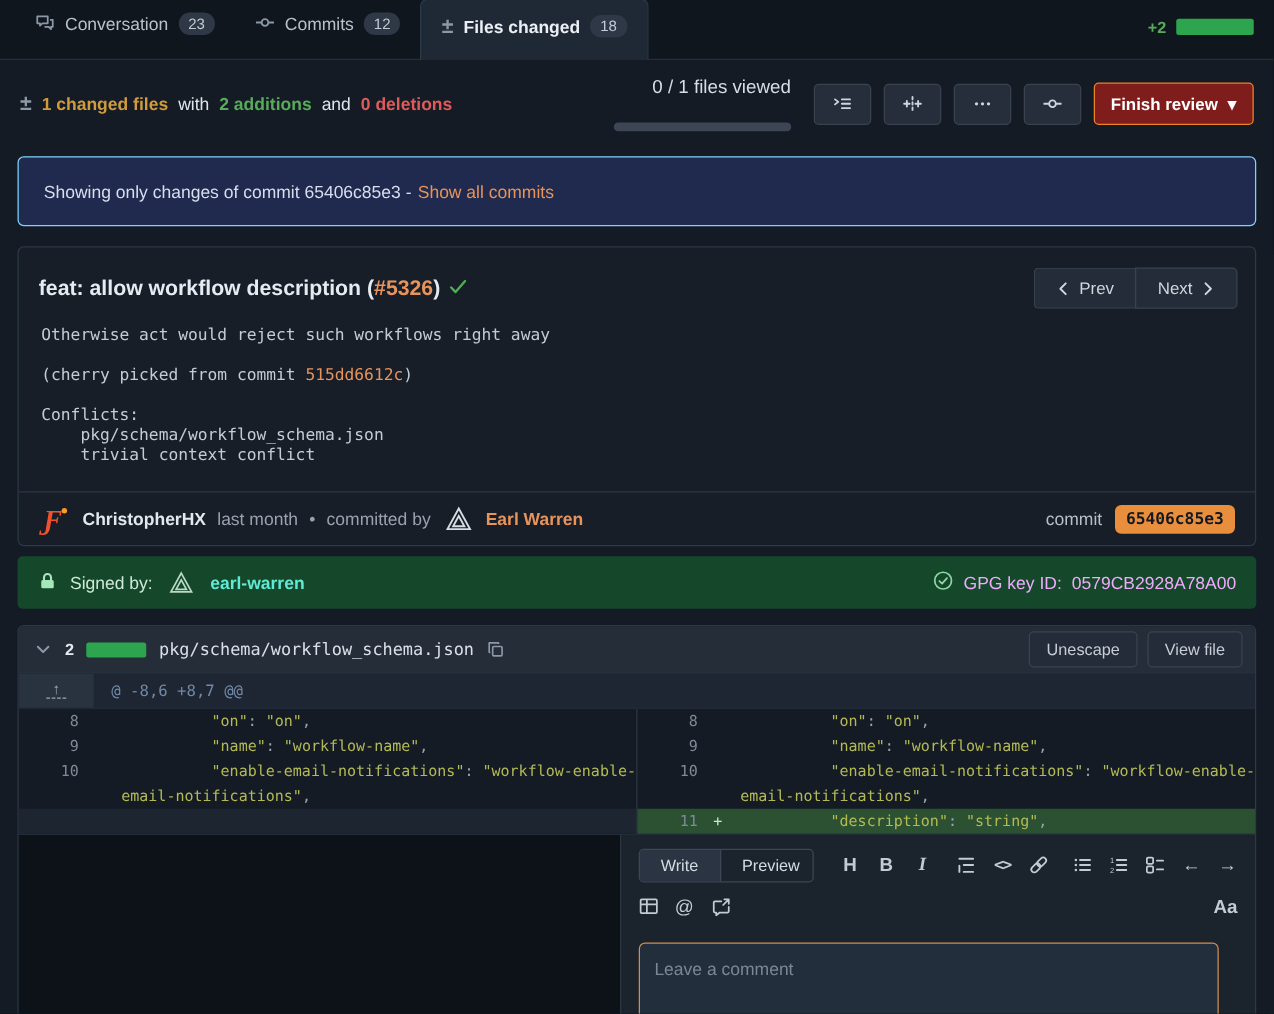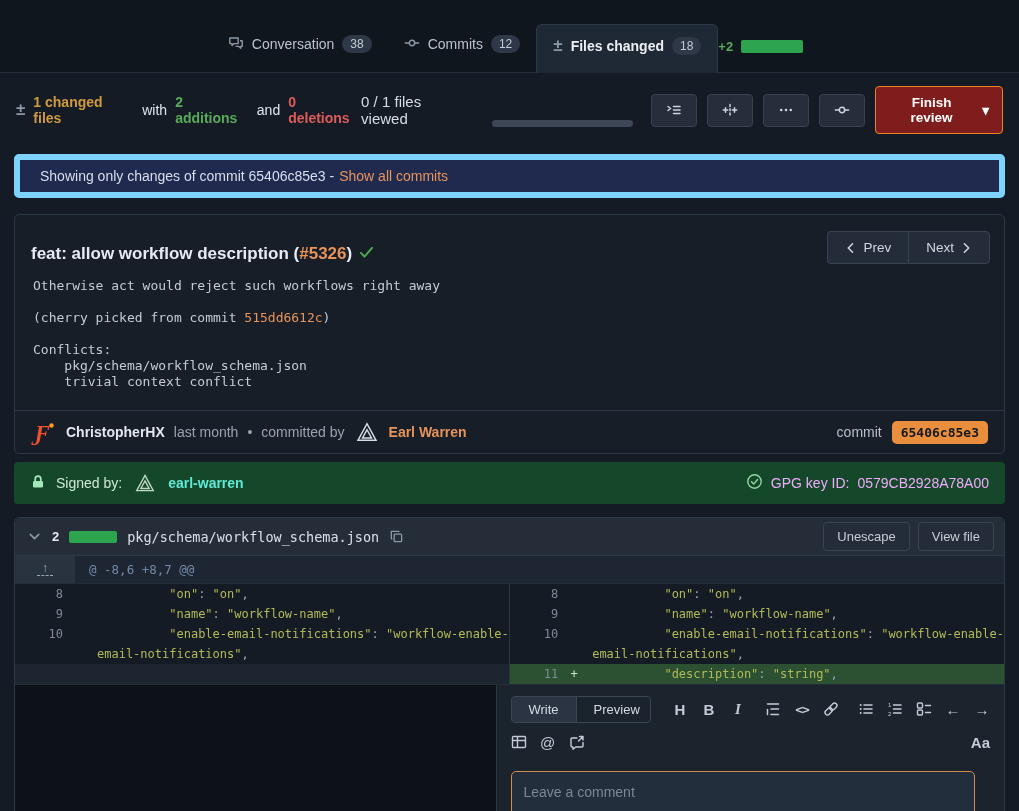--- a/index.html
+++ b/index.html
@@ -1,50 +1,50 @@
 <!DOCTYPE html>
 <html><head>
 <meta charset="utf-8">
 <style>
   * { margin:0; padding:0; box-sizing:border-box; }
   body { background:#0d1117; font-family:"Liberation Sans", sans-serif; }
   .page { position:relative; width:1019px; height:811px; overflow:hidden; background:#141b24; color:#d5dde6; }
 
   
-  .topbar { height:73px; background:#10161d; border-bottom:1px solid #242f3c; display:flex; align-items:flex-end; justify-content:center; padding:0 16px 0 12px; }
+  .topbar { height:48px; background:#10161d; border-bottom:1px solid #242f3c; display:flex; align-items:flex-end; justify-content:space-between; padding:0 16px 0 12px; }
   .tabs { display:flex; align-items:flex-end; height:100%; }
   .tab { display:flex; align-items:center; gap:8px; padding:0 16px; height:42px; margin-bottom:7px; color:#b8c2cd; font-size:14px; cursor:pointer; }
   .tab.active { height:49px; margin-bottom:-1px; background:#1f2835; border:1px solid #2c3947; border-bottom:none; border-radius:6px 6px 0 0; color:#eceff3; font-weight:bold; padding-bottom:7px; }
   .tab .ic { color:#8b98a7; }
   .count-badge { background:#2f3846; color:#c3cbd6; font-size:12px; padding:2px 8px; border-radius:9px; font-weight:normal; }
   .topbar-right { display:flex; align-items:center; gap:8px; padding-bottom:18px; }
   .plus2 { color:#57ab5a; font-size:13px; font-weight:bold; }
   .statbar { width:62px; height:13px; background:#2da44e; border-radius:2px; display:inline-block; }
 
   
   .summary-row { display:flex; align-items:center; justify-content:space-between; padding:13px 16px 12px 16px; }
   .summary-left { display:flex; align-items:center; gap:8px; font-size:14px; color:#dfe5ec; }
   .pm-icon { color:#8b98a7; font-weight:bold; font-size:17px; }
   .txt-gold { color:#cf9b3d; font-weight:bold; }
   .txt-green { color:#57ab5a; font-weight:bold; }
   .txt-red { color:#df5b5b; font-weight:bold; }
   .summary-right { display:flex; align-items:center; gap:10px; }
-  .viewed-block { display:flex; flex-direction:row; align-items:flex-end; gap:20px; margin-right:8px;justify-content:space-between; }
+  .viewed-block { display:flex; flex-direction:column; align-items:flex-end; gap:20px; margin-right:8px;justify-content:space-between; }
   .viewed-label { font-size:15px; color:#d5dde6; }
   .progress-track { width:142px; height:7px; border-radius:4px; background:#3c4654; }
   .icon-btn { width:46px; height:33px; display:flex; align-items:center; justify-content:center; background:#252e3a; border:1px solid #39434f; border-radius:4px; color:#cdd5de; cursor:pointer; }
   .finish-btn { display:flex; align-items:center; gap:8px; background:#7f1d1d; border:1px solid #ec8423; color:#fff; font-size:13.5px; font-weight:bold; padding:8px 13px; border-radius:4px; cursor:pointer; }
 
   
-  .banner { margin:8px 14px 0 14px; height:44px; background:#1f2a4e; border:6px solid #7dd3fc; border-radius:5px; display:flex; align-items:center; padding:0 20px; font-size:14px; color:#d8deee; gap:5px; }
+  .banner { margin:8px 14px 0 14px; height:56px; background:#1f2a4e; border:1px solid #7dd3fc; border-radius:5px; display:flex; align-items:center; padding:0 20px; font-size:14px; color:#d8deee; gap:5px; }
   .banner a { color:#e8935a; text-decoration:none; cursor:pointer; }
 
   
   .commit-box { margin:16px 14px 0 14px; background:#171e28; border:1px solid #2c3947; border-radius:5px; }
-  .commit-head { display:flex; align-items:flex-end; justify-content:space-between; padding:16px 14px 4px 16px; }
+  .commit-head { display:flex; align-items:center; justify-content:space-between; padding:16px 14px 4px 16px; }
   .commit-title { font-size:17px; font-weight:600; color:#e6ebf1; display:flex; align-items:center; gap:7px; }
   .issue-ref { color:#e8935a; }
   .btn-group { display:flex; }
   .nav-btn { display:flex; align-items:center; gap:8px; background:#232c38; border:1px solid #39434f; color:#d0d7df; font-size:13.5px; padding:8px 17px; cursor:pointer; }
   .nav-btn.prev { border-radius:4px 0 0 4px; border-right:none;margin-left:44px; }
   .nav-btn.next { border-radius:0 4px 4px 0; }
   .commit-body { font-family:"DejaVu Sans Mono", monospace; font-size:13px; line-height:16px; color:#c3ccd4; padding:10px 16px 20px 18px; white-space:pre-wrap; }
   .commit-body .gap { height:16px; }
   .hash-link { color:#e8935a; cursor:pointer; }
   .commit-foot { border-top:1px solid #2c3947; display:flex; align-items:center; justify-content:space-between; padding:8px 16px; }
@@ -118,21 +118,21 @@
   <div class="topbar">
     <div class="tabs">
       <div class="tab">
         <span class="ic">
           <svg width="16" height="16" viewBox="0 0 16 16" fill="none" stroke="currentColor" stroke-width="1.4" stroke-linejoin="round">
               <path d="M1.8 3h8.4v5.6H6L4 10.6V8.6H1.8z"></path>
               <path d="M12 5.8h2.2v5.6h-1.4v1.9l-2-1.9H7.6"></path>
             </svg>
         </span>
         <span>Conversation</span>
-        <span class="count-badge">38</span>
+        <span class="count-badge">23</span>
       </div>
       <div class="tab">
         <span class="ic">
           <svg width="16" height="16" viewBox="0 0 16 16" fill="none" stroke="currentColor" stroke-width="1.5">
               <circle cx="8" cy="8" r="2.7"></circle>
               <path d="M.8 8h4.3M10.9 8h4.3"></path>
             </svg>
         </span>
         <span>Commits</span>
         <span class="count-badge">12</span>

